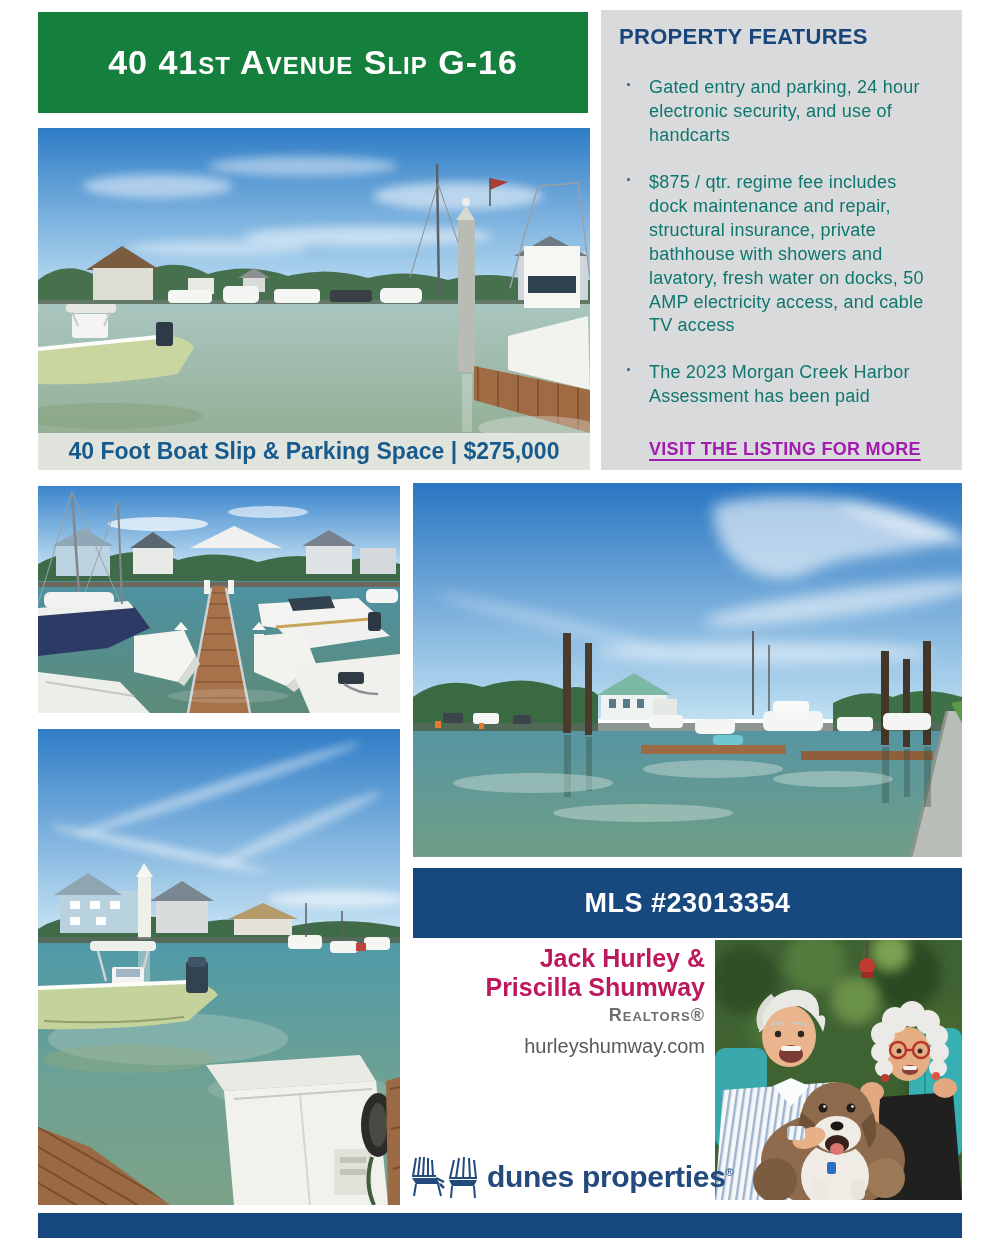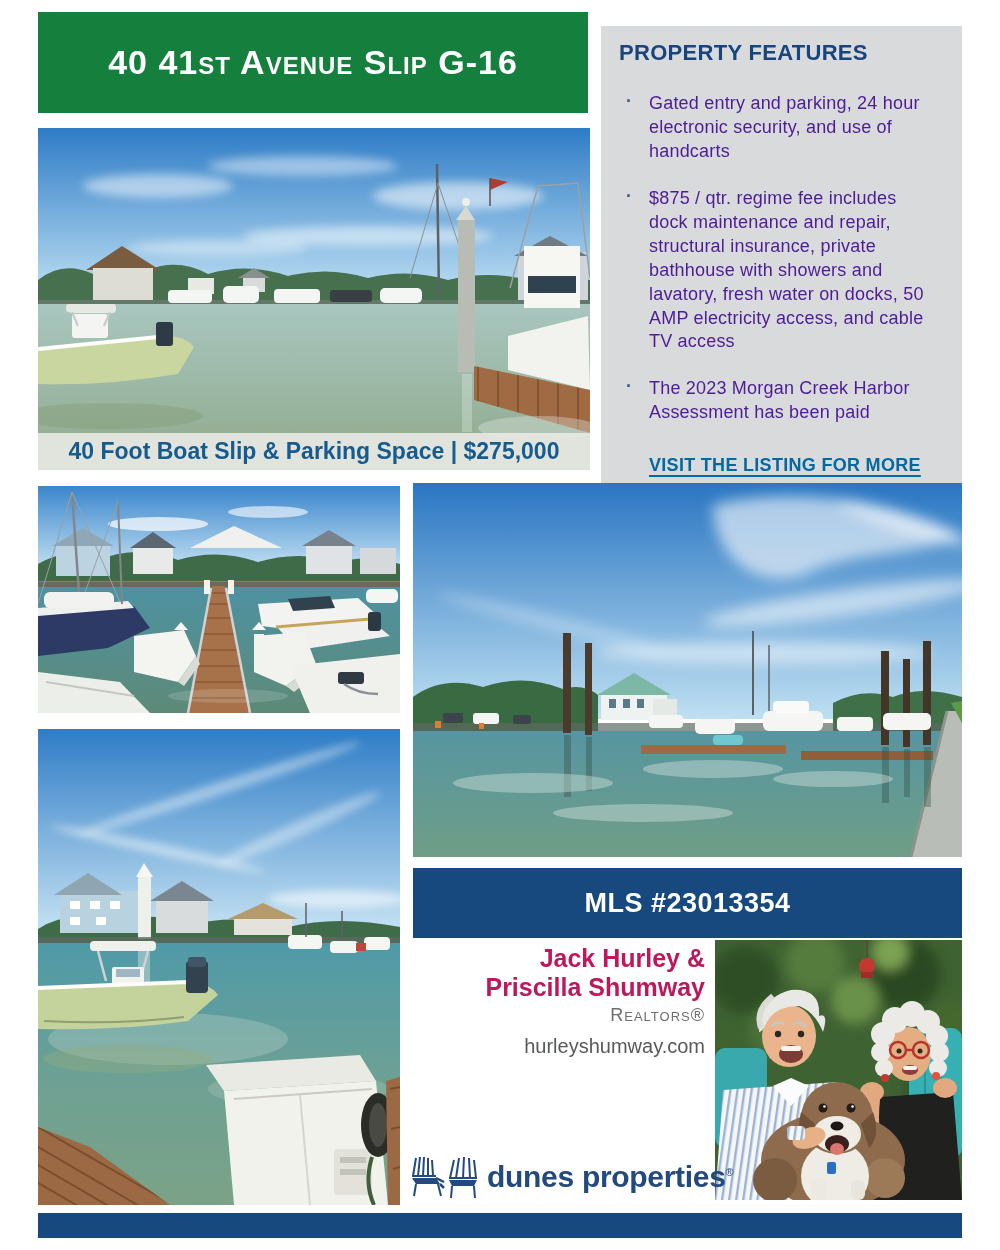--- a/index.html
+++ b/index.html
@@ -13,42 +13,42 @@
     letter-spacing:1px; white-space:nowrap; }
 
   .photo { position:absolute; overflow:hidden; }
   .photo svg { display:block; width:100%; height:100%; }
   .hero-photo { left:38px; top:128px; width:552px; height:342px; }
   .caption-bar { position:absolute; left:0; bottom:0; width:100%; height:37px;
     background:rgba(233,234,228,0.9); display:flex; align-items:center; justify-content:center; }
   .caption-bar span { color:#175a8e; font-size:23px; font-weight:700; white-space:nowrap; }
 
   .features-panel { position:absolute; left:601px; top:10px; width:361px; height:460px;
-    background:#d9dadc; padding:14px 34px 0 18px;margin-top:16px; }
+    background:#d9dadc; padding:14px 34px 0 18px; }
   .features-panel h2 { color:#17457c; font-size:22px; font-weight:800; letter-spacing:.3px; }
   .features-panel ul { list-style:none; margin-top:26px; }
   .features-panel li { position:relative; padding-left:30px; margin-bottom:23px;
-    color:#4c1d95; font-size:18px; line-height:1.33; letter-spacing:.2px; }
+    color:#0f766e; font-size:18px; line-height:1.33; letter-spacing:.2px; }
   .features-panel li::before { content:"·"; position:absolute; left:7px; top:-2px;
     font-weight:700; color:#2e6191; }
-  .listing-link { display:block; margin:30px 0 0 30px; color:#0369a1; font-size:18px;
+  .listing-link { display:block; margin:30px 0 0 30px; color:#a21caf; font-size:18px;
     font-weight:800; letter-spacing:.3px; text-decoration:underline; text-underline-offset:4px;
     text-decoration-thickness:2px; cursor:pointer; }
 
   .photo-dock { left:38px; top:486px; width:362px; height:227px; }
   .photo-harbor { left:413px; top:483px; width:549px; height:374px; }
   .photo-slip { left:38px; top:729px; width:362px; height:476px; }
 
   .mls-banner { position:absolute; left:413px; top:868px; width:549px; height:70px;
     background:#17497e; display:flex; align-items:center; justify-content:center; }
   .mls-banner span { color:#fff; font-size:27px; font-weight:800; letter-spacing:.5px; }
 
   .agent-info { position:absolute; left:413px; top:944px; width:292px; text-align:right; }
   .agent-name { color:#be185d; font-size:25px; font-weight:800; line-height:1.14; }
-  .agent-title { color:#6d6e70; font-size:18px; font-variant:small-caps; letter-spacing:1px; margin-top:4px; }
+  .agent-title { color:#6d6e70; font-size:18px; font-variant:small-caps; letter-spacing:1px; margin-top:4px;font-weight:bold; }
   .agent-phones { margin-top:31px; color:#58595b; font-size:20px; line-height:1.35; }
   .agent-site { margin-top:9px; color:#58595b; font-size:20px; cursor:pointer; }
 
   .logo-row { position:absolute; left:410px; top:1152px; width:300px; height:50px;
     display:flex; align-items:center; }
   .logo-chairs { width:68px; height:46px; flex:0 0 auto; margin-right:9px; }
   .logo-text { color:#234a7c; font-size:30px; font-weight:600; letter-spacing:-.3px; white-space:nowrap; }
   .logo-text sup { font-size:11px; font-weight:400; }
 
   .agent-photo { left:715px; top:940px; width:247px; height:260px; }

